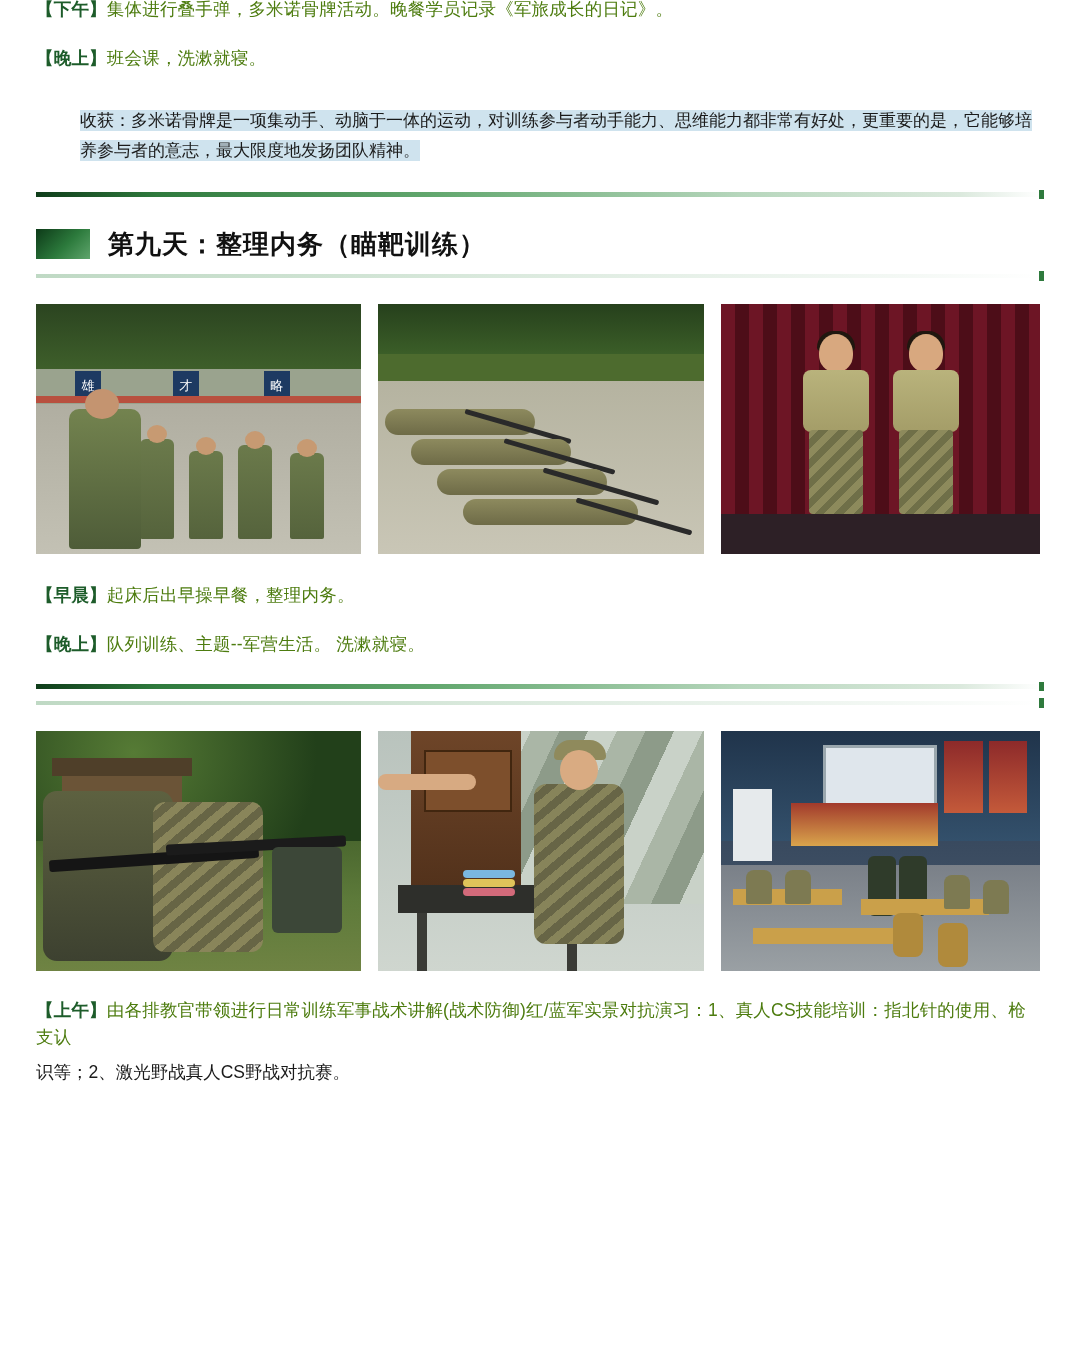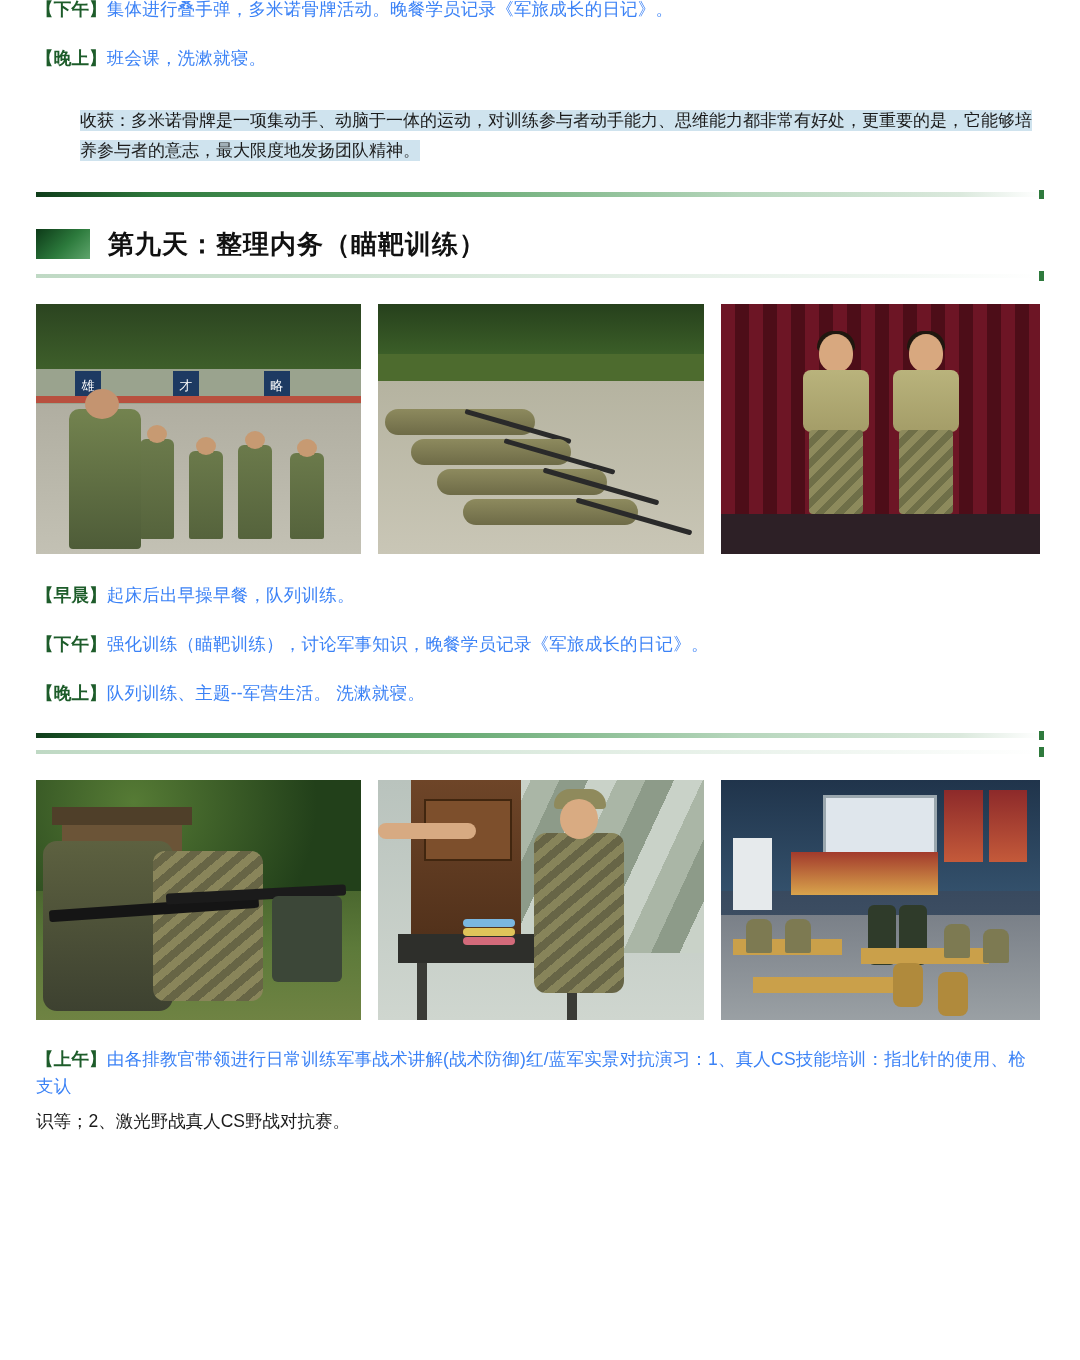--- a/index.html
+++ b/index.html
@@ -29,21 +29,21 @@
     color: #1a1a1a;
     margin: 0 0 22px 0;
     padding: 0 40px 0 36px;
     letter-spacing: 0.2px;
   }
   .sched-line .tag {
     font-weight: bold;
     color: #1d5c2a;
   }
   .sched-line .txt {
-    color: #3b82f6;
+    color: #4d7c0f;
   }
   .sched-line.wrap {
     margin-bottom: 8px;
   }
   .sched-cont {
     font-size: 17.5px;
     line-height: 1.55;
     color: #1a1a1a;
     margin: 0 0 18px 0;
     padding: 0 40px 0 36px;
@@ -277,24 +277,21 @@
             <div class="head"></div>
             <div class="top"></div>
             <div class="pants"></div>
         </div>
       </div>
     </div>
   </div>
 
   <div style="margin-top:28px;">
     <p class="sched-line">
-      <span class="tag">【早晨】</span><span class="txt">起床后出早操早餐，队列训练。</span>
-    </p>
-    <p class="sched-line">
-      <span class="tag">【下午】</span><span class="txt">强化训练（瞄靶训练），讨论军事知识，晚餐学员记录《军旅成长的日记》。</span>
+      <span class="tag">【早晨】</span><span class="txt">起床后出早操早餐，整理内务。</span>
     </p>
     <p class="sched-line">
       <span class="tag">【晚上】</span><span class="txt">队列训练、主题--军营生活。 洗漱就寝。</span>
     </p>
   </div>
 
 
   <div class="divider"></div>
 
   <div class="head-rule"></div>

